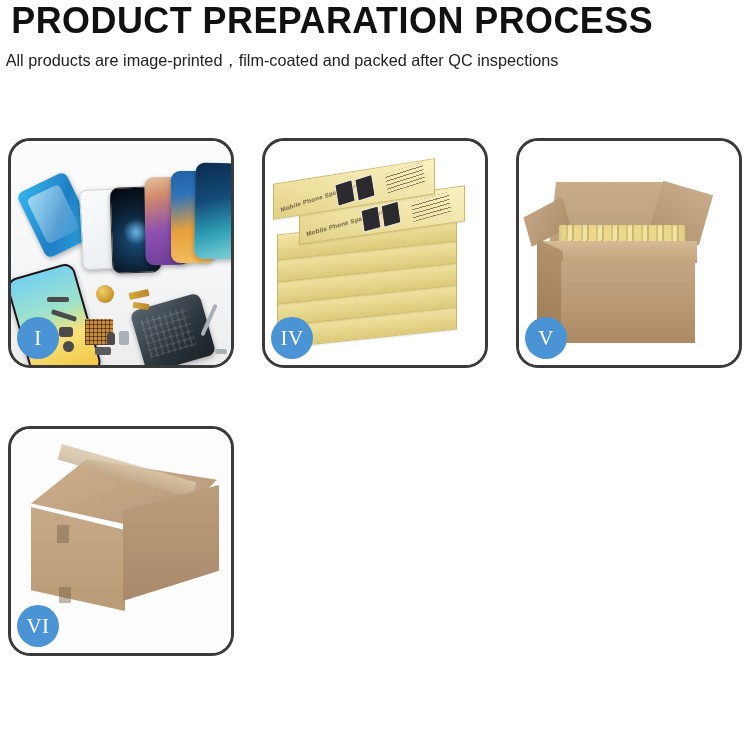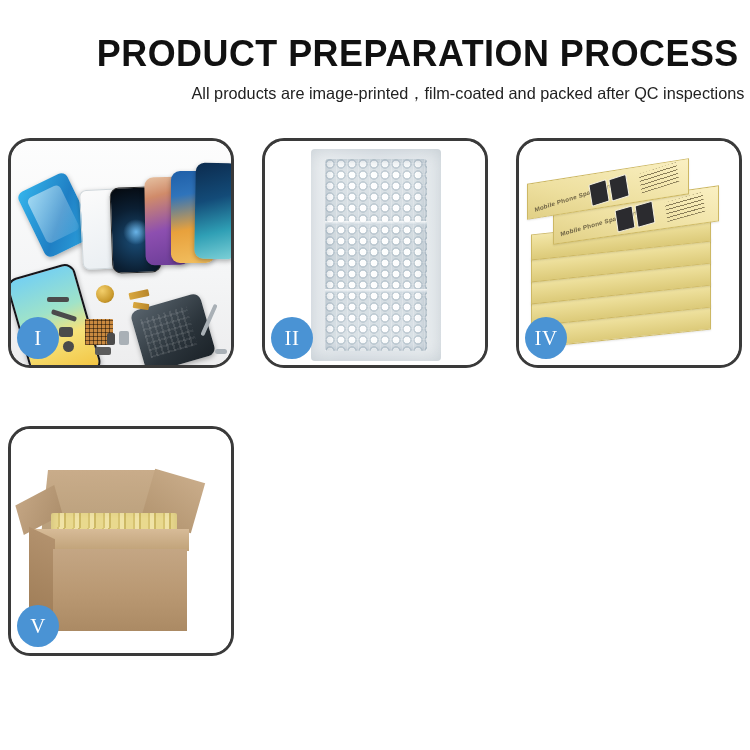--- a/index.html
+++ b/index.html
@@ -10,22 +10,21 @@
   body {
     width: 750px;
     height: 750px;
     font-family: "Liberation Sans", sans-serif;
     overflow: hidden;
     position: relative;
   }
 
   
   .header {
-    text-align: right;
-    padding-top: 33px;
+    text-align: left;
   }
   .title {
     font-size: 37px;
     font-weight: bold;
     letter-spacing: 0.5px;
     color: #111111;
     line-height: 42px;
     transform: scaleX(0.97);
     white-space: nowrap;
   }
@@ -351,31 +350,20 @@
       <div class="part lt" style="left:108px;top:190px;width:10px;height:14px;border-radius:2px;"></div>
       <div class="part" style="left:96px;top:192px;width:8px;height:12px;"></div>
       <div class="part lt" style="left:196px;top:162px;width:4px;height:34px;transform:rotate(24deg);border-radius:2px;"></div>
       <div class="part lt" style="left:204px;top:208px;width:12px;height:5px;border-radius:3px;"></div>
       <div class="part" style="left:84px;top:206px;width:16px;height:8px;border-radius:2px;background:#5b5b5b;"></div>
 
       <div class="badge">I</div>
     </div>
   </div>
 
-  <div class="panel">
-    <div class="stage">
-      <div class="bubble-bg"></div>
-      <div class="bubble-sheet">
-        <div class="bubble-core"></div>
-        <div class="bubble-seam" style="top:72px;"></div>
-        <div class="bubble-seam" style="top:140px;"></div>
-      </div>
-      <div class="badge">II</div>
-    </div>
-  </div>
 
 
   <div class="panel">
     <div class="stage">
       <div class="p4-bg"></div>
       <div class="stack">
 
         <div class="sbox" style="left:12px;top:172px;width:178px;height:24px;transform:skewY(-6deg);"></div>
         <div class="sbox" style="left:12px;top:150px;width:178px;height:24px;transform:skewY(-6deg);"></div>
         <div class="sbox" style="left:12px;top:128px;width:178px;height:24px;transform:skewY(-6deg);"></div>
@@ -410,14 +398,26 @@
       <div class="c5-flap-right"></div>
       <div class="c5-flap-left"></div>
       <div class="c5-fill"></div>
       <div class="c5-rim"></div>
       <div class="c5-side"></div>
       <div class="c5-body"></div>
       <div class="badge">V</div>
     </div>
   </div>
 
+  <div class="panel">
+    <div class="stage">
+      <div class="p6-bg"></div>
+      <div class="c6-lid"></div>
+      <div class="c6-tape"></div>
+      <div class="c6-front"></div>
+      <div class="c6-rightface"></div>
+      <div class="c6-seam" style="left:46px;top:96px;width:12px;height:18px;"></div>
+      <div class="c6-seam" style="left:48px;top:158px;width:12px;height:16px;"></div>
+      <div class="badge">VI</div>
+    </div>
+  </div>
 
 </div>
 
 </body></html>

